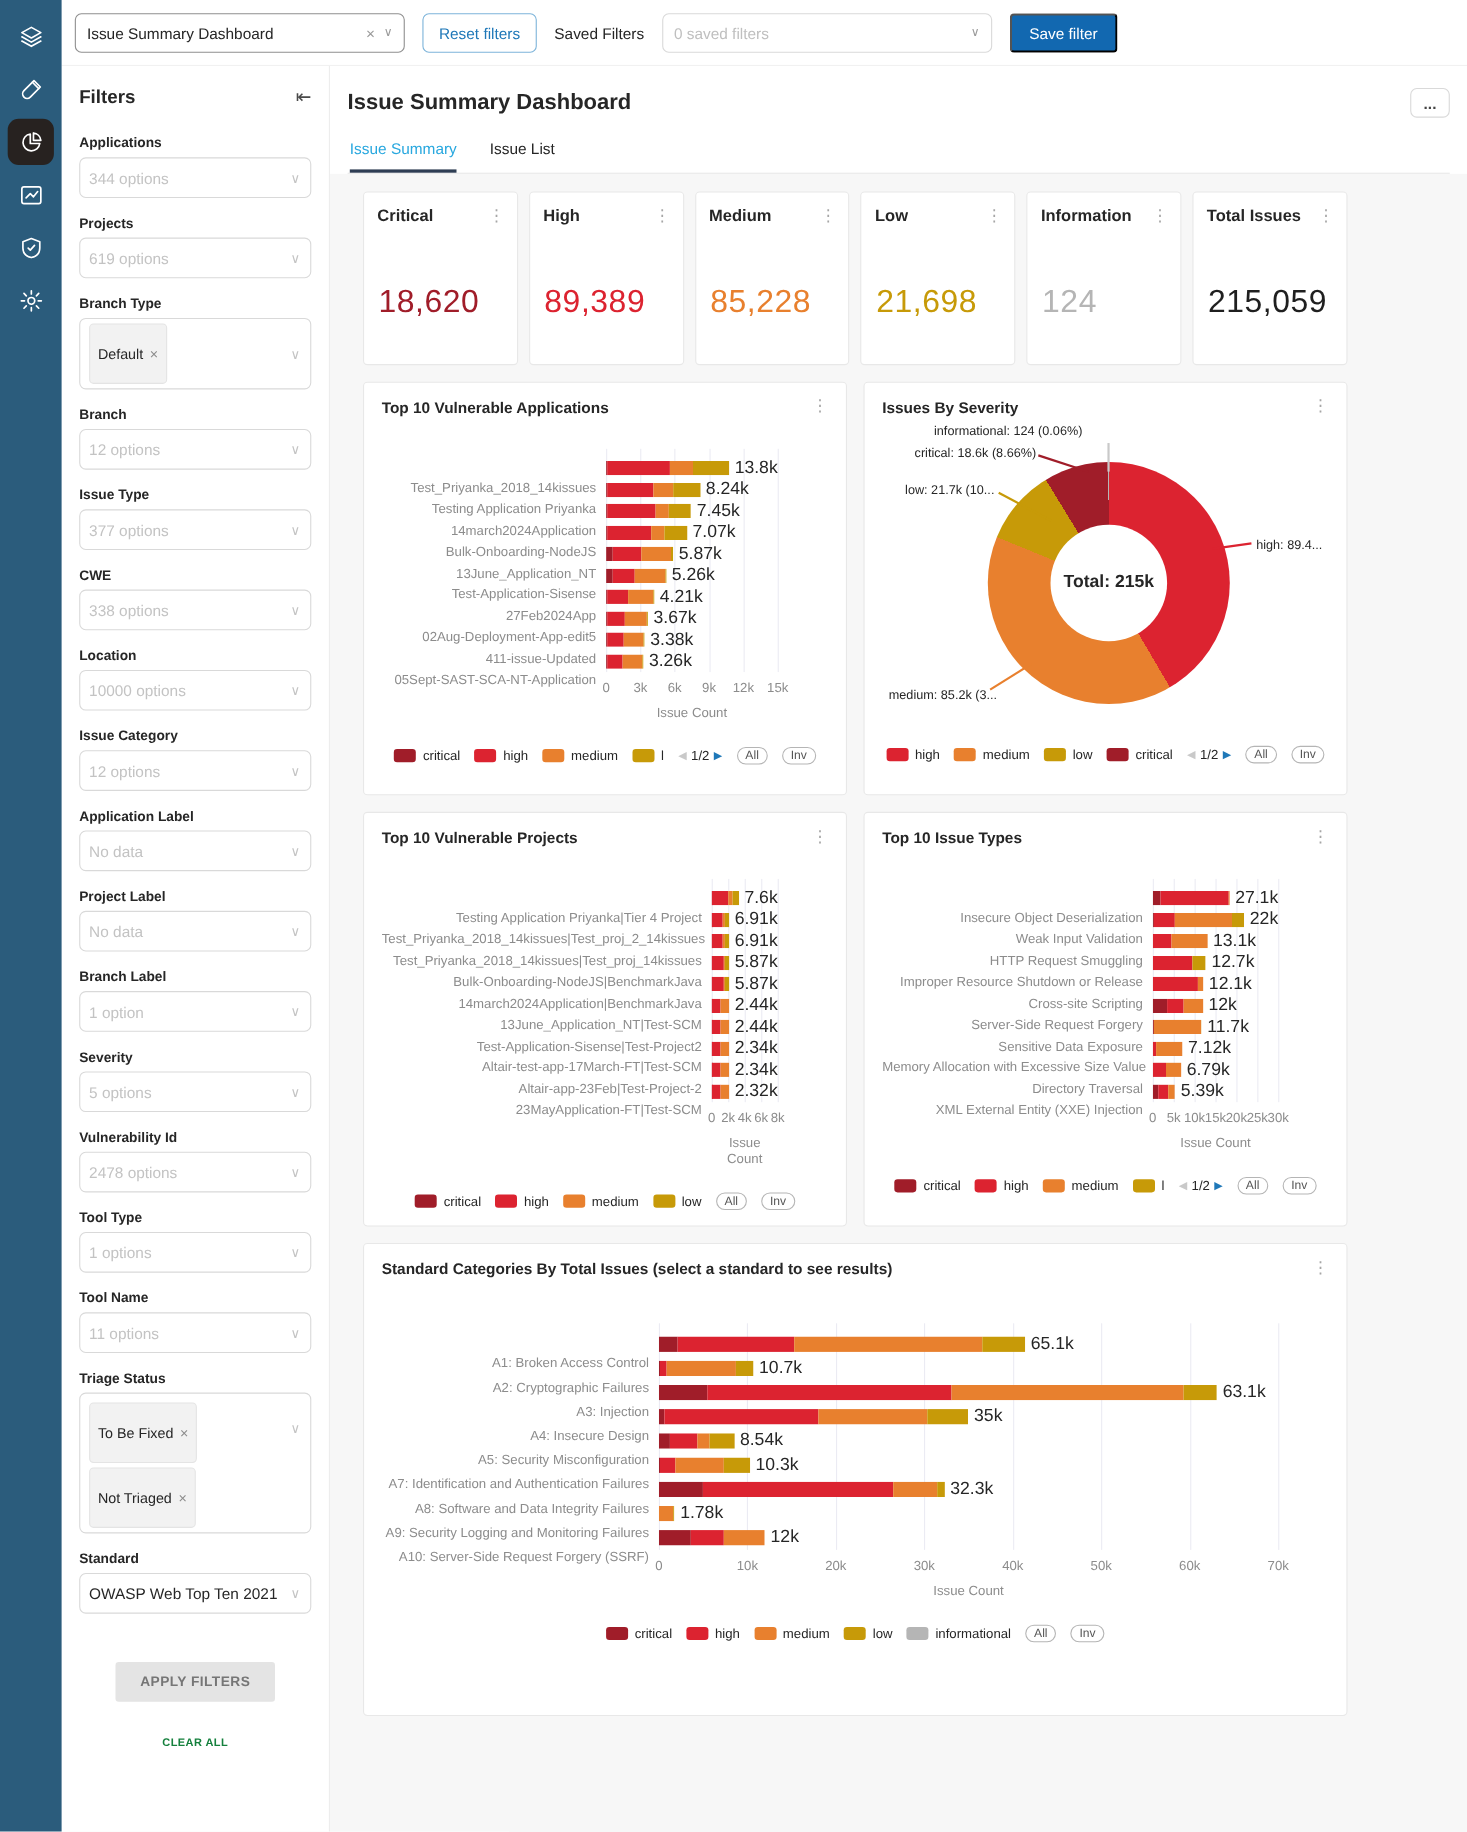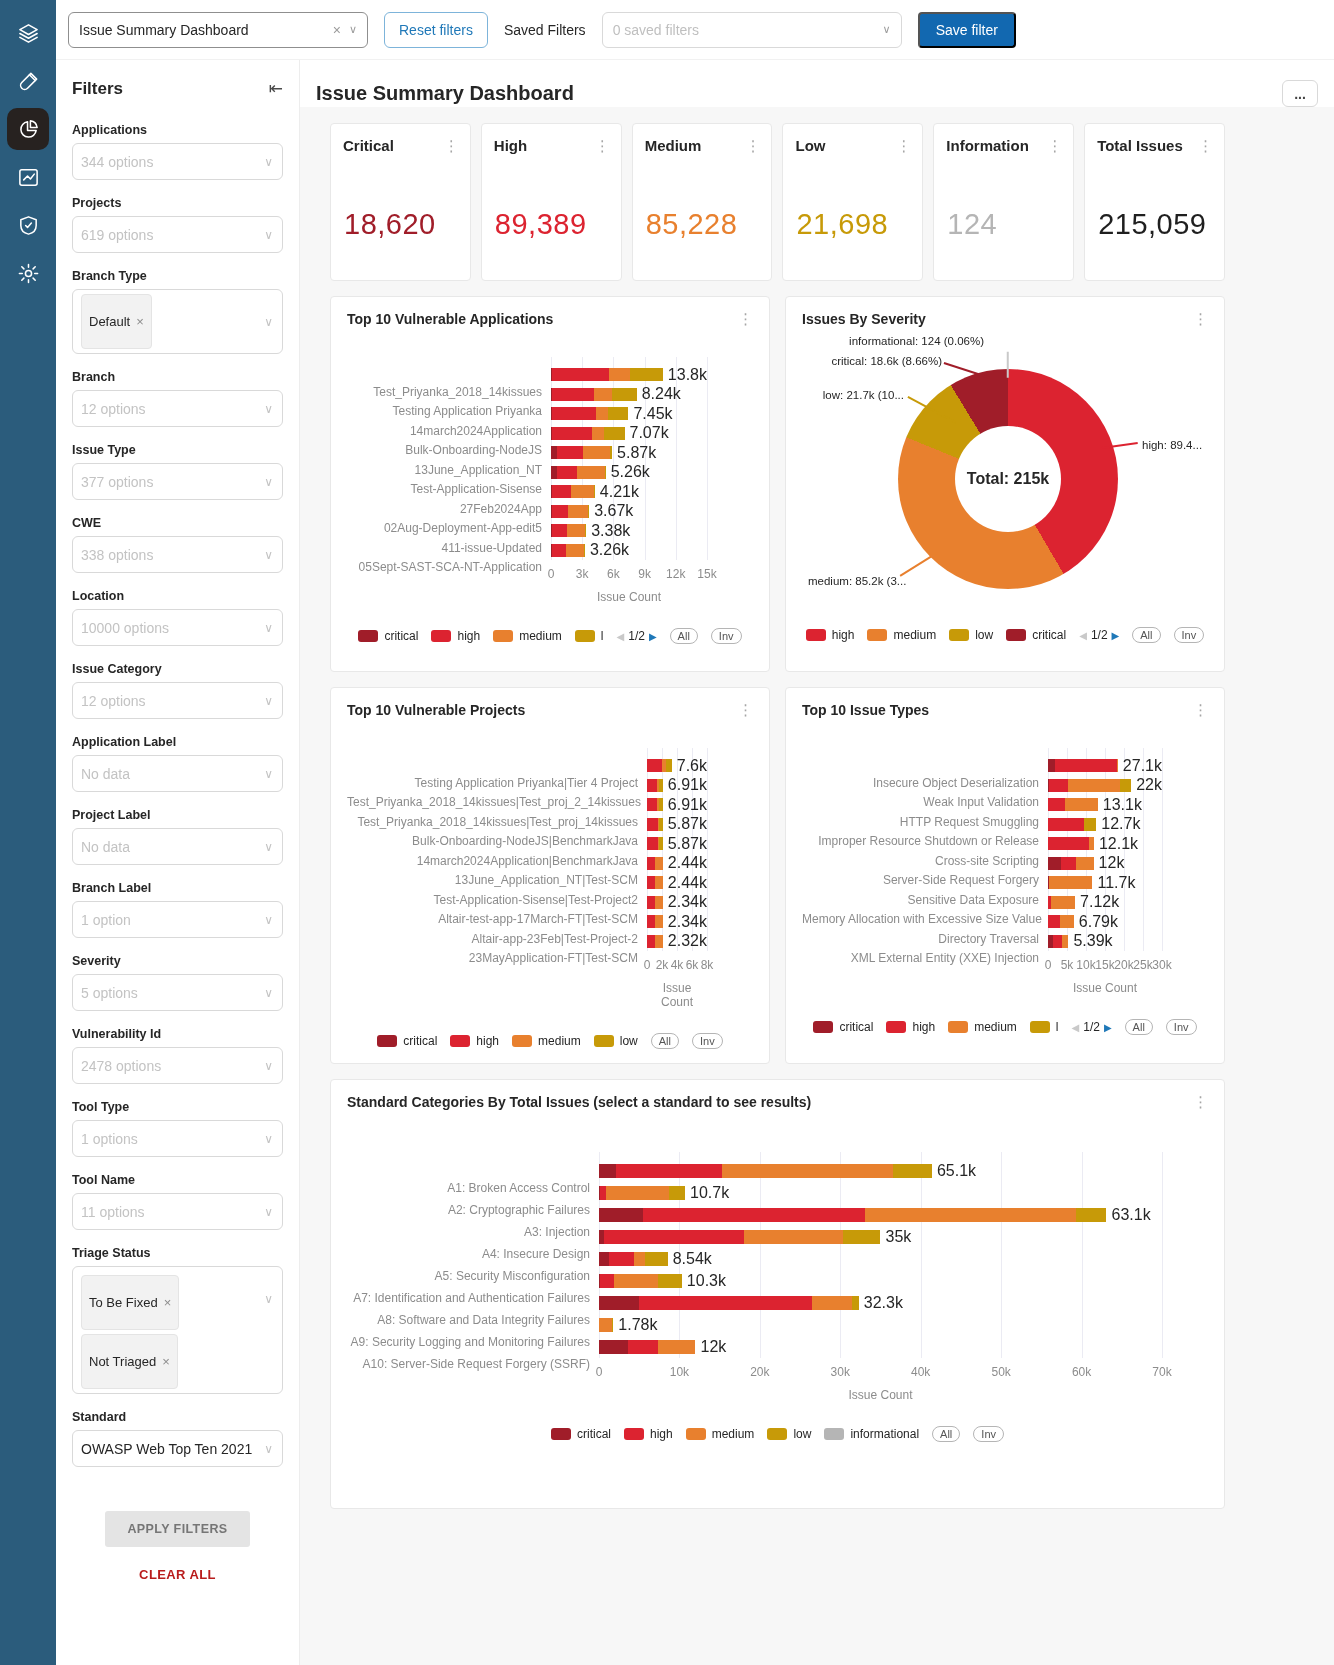--- a/index.html
+++ b/index.html
@@ -38,21 +38,21 @@
   .fph{color:#c3c3c3;font-size:14px;}
   .fval{color:#262626;font-size:14px;}
   .fchev{position:absolute;right:9px;color:#c3c3c3;font-size:12px;top:50%;transform:translateY(-50%);}
   .fselect.tall{min-height:62px;align-items:flex-start;padding-top:6px;flex-wrap:wrap;}
   .fselect.tall .fchev{top:32px;}
   .fchip{background:#f2f2f2;border:1px solid #e4e4e4;border-radius:4px;padding:19px 7px;font-size:13px;
          display:inline-flex;align-items:flex-end;gap:6px;margin:2px 6px 2px 0;white-space:nowrap;}
   .fchip .x{color:#8c8c8c;}
   .f-apply{display:block;margin:44px auto 0;background:#e4e4e4;color:#767676;font-weight:bold;
            font-size:12.5px;border:none;border-radius:3px;padding:11px 22px;letter-spacing:.4px;}
-  .f-clear{text-align:center;font-size:13px;font-weight:bold;color:#b91c1c;margin-top:20px;letter-spacing:.4px;}
+  .f-clear{text-align:center;font-size:10px;font-weight:bold;color:#15803d;margin-top:32px;letter-spacing:.4px;}
   
   .main{position:absolute;left:300px;top:60px;right:0;bottom:0;background:#f7f7f7;}
   .m-head{background:#fff;padding:20px 16px 0 16px;}
   .m-title-row{display:flex;justify-content:space-between;align-items:center;}
   .m-title{font-size:20px;font-weight:bold;}
   .m-more{width:36px;height:27px;border:1px solid #d9d9d9;border-radius:6px;display:flex;
           align-items:center;justify-content:center;color:#444;font-weight:bold;font-size:14px;}
   .m-tabs{display:flex;gap:30px;margin-top:20px;border-bottom:1px solid #e8e8e8;padding-left:2px;}
   .m-tab{font-size:14px;padding-bottom:11px;color:#262626;}
   .m-tab.active{color:#29a8df;border-bottom:3px solid #2f3e54;}
@@ -316,20 +316,24 @@
   <button class="f-apply">APPLY FILTERS</button>
   <div class="f-clear">CLEAR ALL</div>
 </aside>
 
 <main class="main">
   <div class="m-head">
     <div class="m-title-row">
       <div class="m-title">Issue Summary Dashboard</div>
       <div class="m-more">...</div>
     </div>
+    <div class="m-tabs">
+      <div class="m-tab active">Issue Summary</div>
+      <div class="m-tab">Issue List</div>
+    </div>
   </div>
   <div class="content">
     <div class="row" id="summary-row">
         <div class="scard">
           <div class="lab">Critical</div>
           <div class="keb">⋮</div>
           <div class="num" style="color: rgb(160, 29, 41);">18,620</div>
         </div>
         <div class="scard">
           <div class="lab">High</div>

